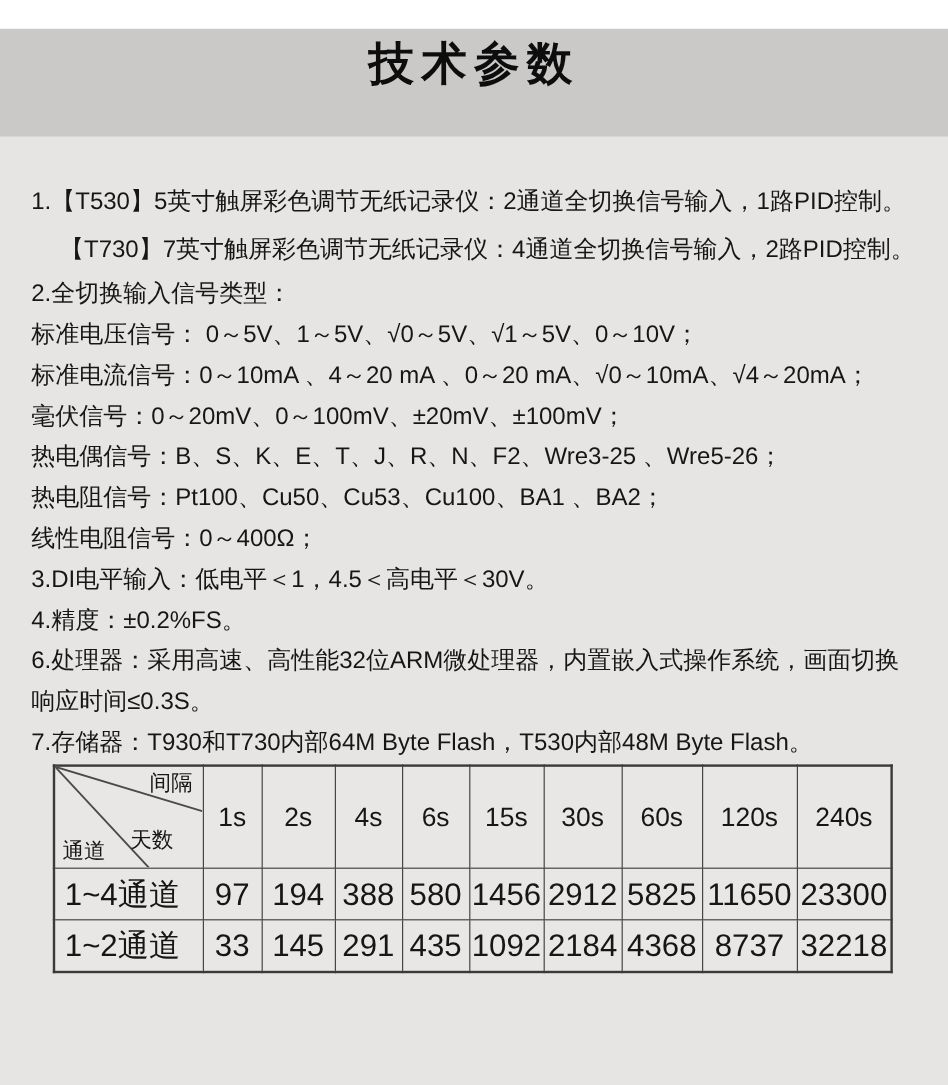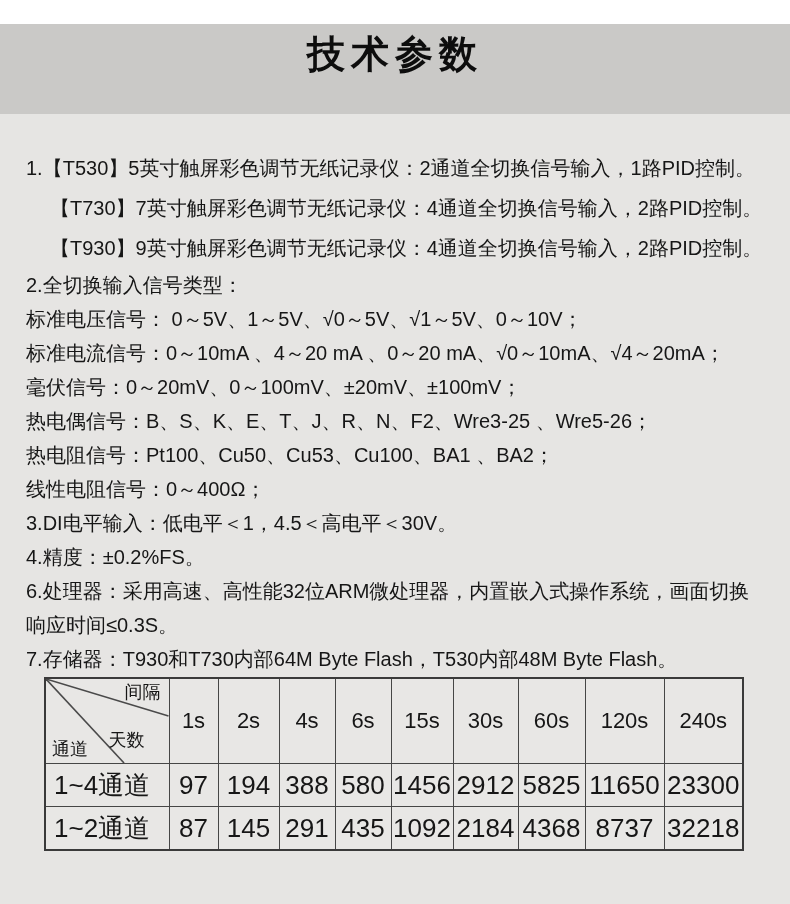--- a/index.html
+++ b/index.html
@@ -74,21 +74,20 @@
 </head>
 <body>
 
 <div class="banner">
   <div class="title">技术参数</div>
 </div>
 
 <div class="content">
   <div class="spec-line lg">1.【T530】5英寸触屏彩色调节无纸记录仪：2通道全切换信号输入，1路PID控制。</div>
   <div class="spec-line lg indent">【T730】7英寸触屏彩色调节无纸记录仪：4通道全切换信号输入，2路PID控制。</div>
-  <div class="spec-line lg indent">【T930】9英寸触屏彩色调节无纸记录仪：4通道全切换信号输入，2路PID控制。</div>
   <div class="spec-line">2.全切换输入信号类型：</div>
   <div class="spec-line">标准电压信号： 0～5V、1～5V、√0～5V、√1～5V、0～10V；</div>
   <div class="spec-line">标准电流信号：0～10mA 、4～20 mA 、0～20 mA、√0～10mA、√4～20mA；</div>
   <div class="spec-line">毫伏信号：0～20mV、0～100mV、±20mV、±100mV；</div>
   <div class="spec-line">热电偶信号：B、S、K、E、T、J、R、N、F2、Wre3-25 、Wre5-26；</div>
   <div class="spec-line">热电阻信号：Pt100、Cu50、Cu53、Cu100、BA1 、BA2；</div>
   <div class="spec-line">线性电阻信号：0～400Ω；</div>
   <div class="spec-line">3.DI电平输入：低电平＜1，4.5＜高电平＜30V。</div>
   <div class="spec-line">4.精度：±0.2%FS。</div>
   <div class="spec-line">6.处理器：采用高速、高性能32位ARM微处理器，内置嵌入式操作系统，画面切换</div>
@@ -136,21 +135,21 @@
       <td>388</td>
       <td>580</td>
       <td>1456</td>
       <td>2912</td>
       <td>5825</td>
       <td>11650</td>
       <td>23300</td>
     </tr>
     <tr class="datarow">
       <td class="rowlabel">1~2通道</td>
-      <td>87</td>
+      <td>33</td>
       <td>145</td>
       <td>291</td>
       <td>435</td>
       <td>1092</td>
       <td>2184</td>
       <td>4368</td>
       <td>8737</td>
       <td>32218</td>
     </tr>
   </tbody>

